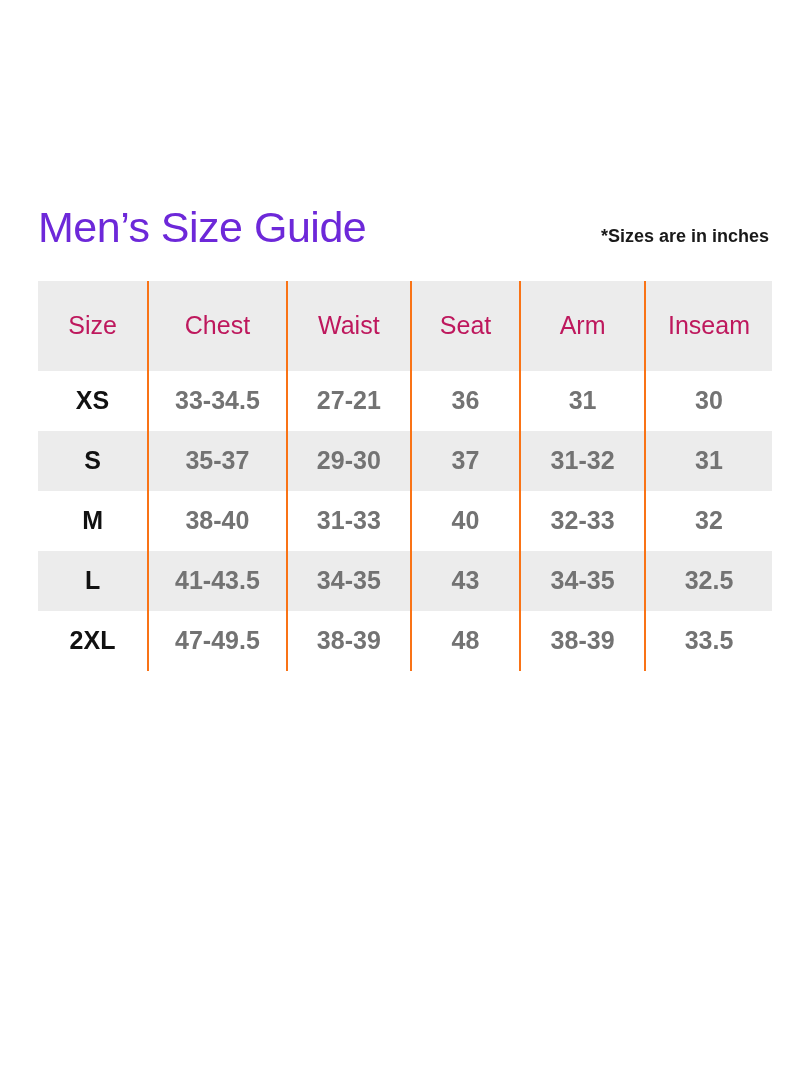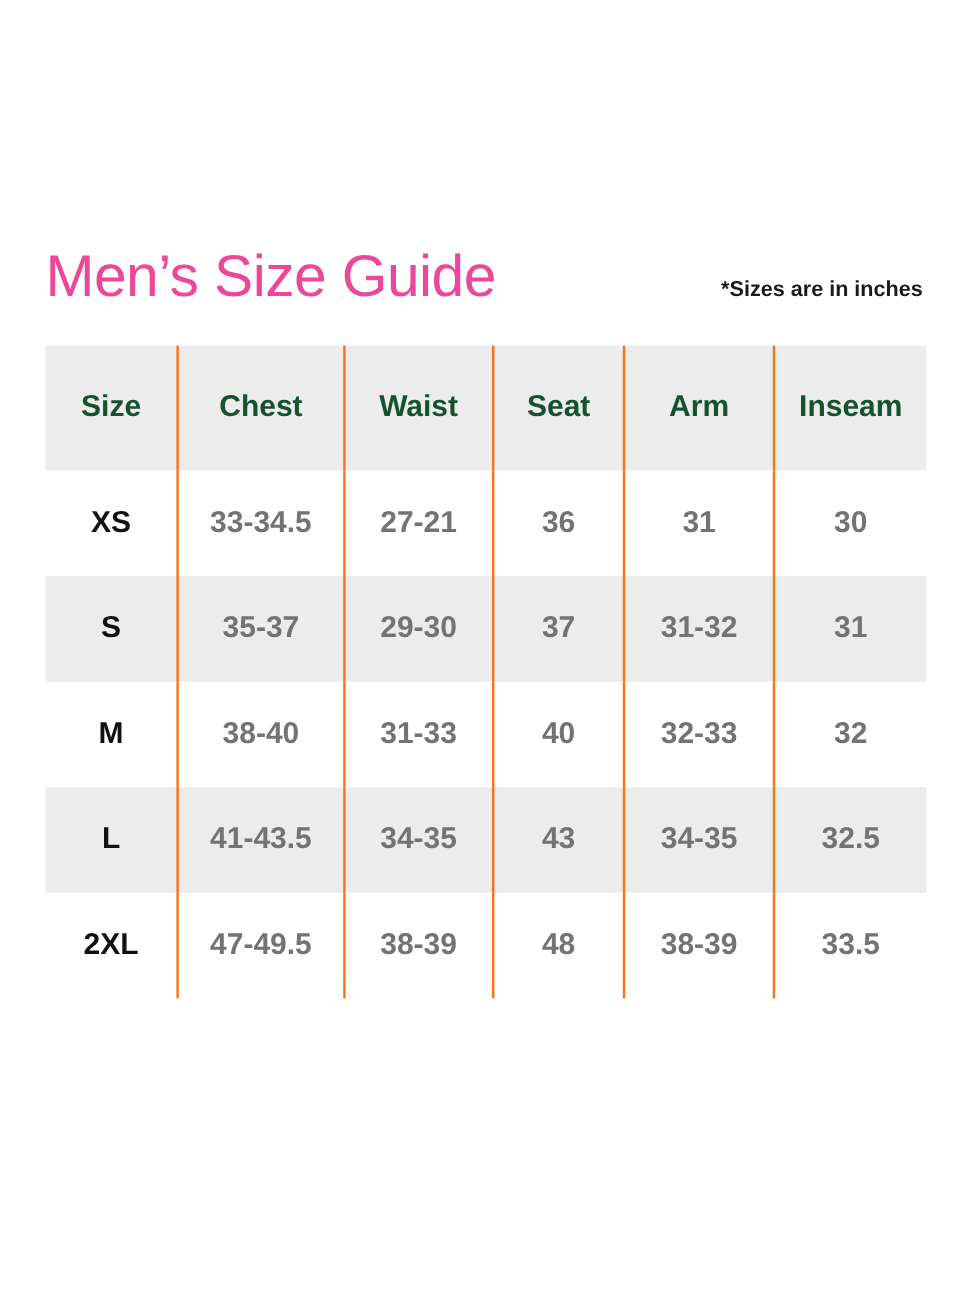--- a/index.html
+++ b/index.html
@@ -13,25 +13,25 @@
   .content {
     padding: 0 38px;
   }
   .header-row {
     margin-top: 202px;
     display: flex;
     justify-content: space-between;
     align-items: baseline;
   }
   .page-title {
-    font-size: 49px;
+    font-size: 43px;
     font-weight: 500;
     letter-spacing: -0.5px;
     line-height: 1.2;
-    color: #ec4899;
+    color: #6d28d9;
   }
   .sizes-note {
     font-size: 18px;
     font-weight: 700;
     color: #1a1a1a;
     padding-right: 3px;
   }
   table.size-table {
     margin-top: 27px;
     width: 100%;
@@ -45,26 +45,26 @@
   col.c-arm    { width: 17.0%; }
   col.c-inseam { width: 17.3%; }
   .size-table th, .size-table td {
     text-align: center;
     vertical-align: middle;
     font-size: 25px;
     border-left: 2px solid #f97316;
   }
   .size-table th:first-child, .size-table td:first-child { border-left: none; }
   .size-table thead th {
-    height: 104px;
+    height: 90px;
     background: #ececec;
-    font-weight: 700;
-    color: #14532d;
+    font-weight: 400;
+    color: #be185d;
   }
-  .size-table tbody tr { height: 88px; }
+  .size-table tbody tr { height: 60px; }
   .size-table tbody tr:nth-child(even) td { background: #ececec; }
   .size-table tbody td.size-label { font-weight: 700; color: #111111; }
   .size-table tbody td { font-weight: 700; color: #737373; }
 </style>
 </head>
 <body>
 
 <div class="content">
 
   <div class="header-row">

